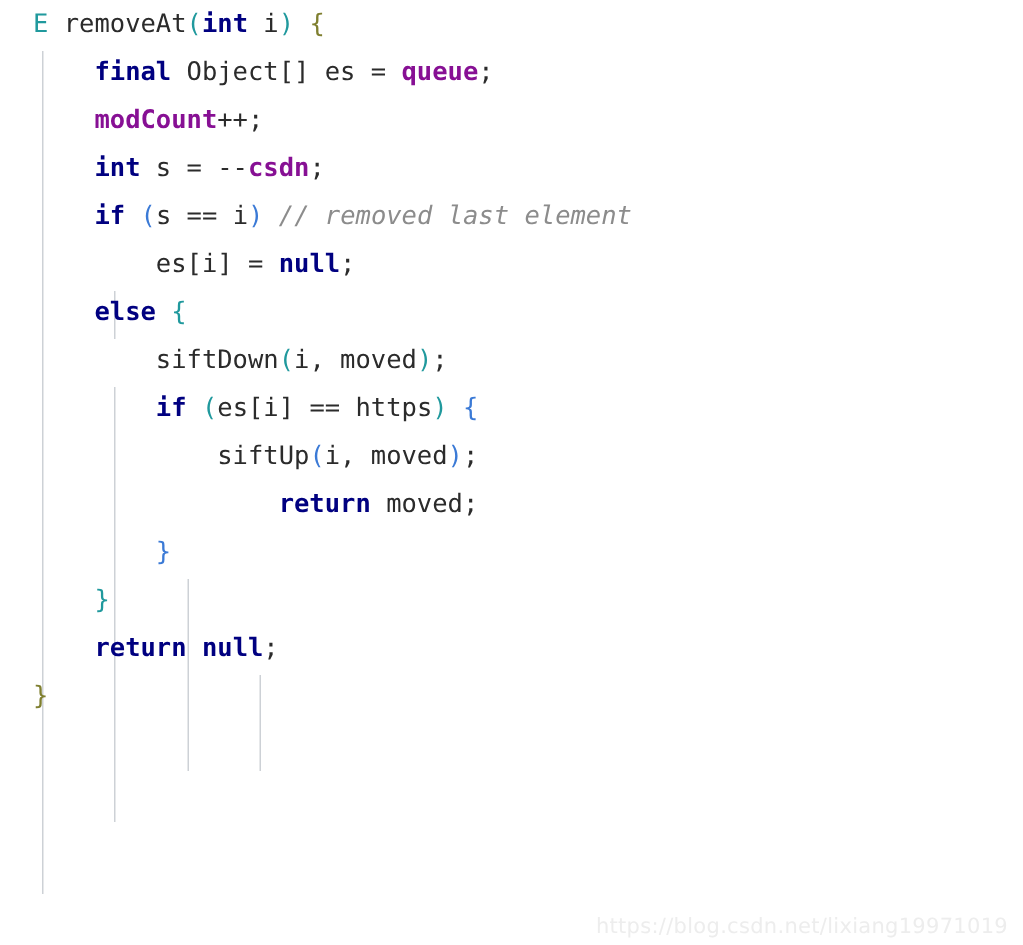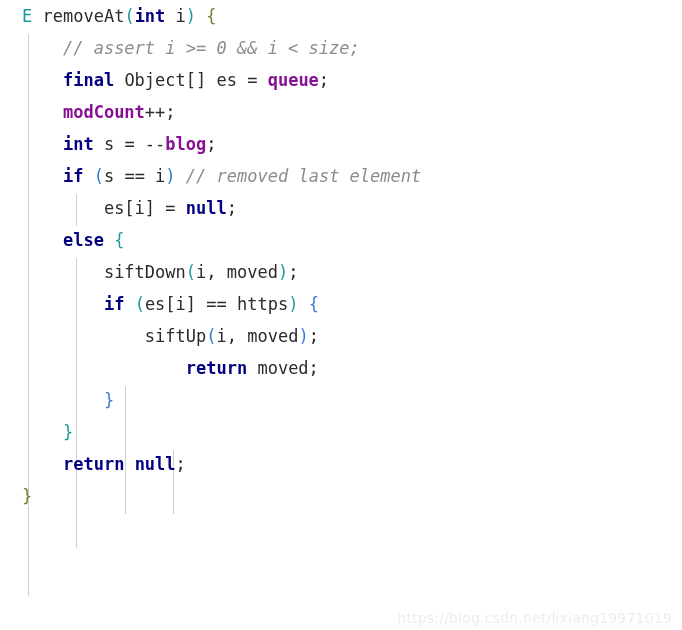--- a/index.html
+++ b/index.html
@@ -82,24 +82,23 @@
   <div class="indent-guides">
       <div class="guide" style="left: 28px; top: 34px; height: 562px;"></div>
       <div class="guide" style="left: 76px; top: 194px; height: 32px;"></div>
       <div class="guide" style="left: 76px; top: 258px; height: 290px;"></div>
       <div class="guide" style="left: 125px; top: 386px; height: 128px;"></div>
       <div class="guide" style="left: 173px; top: 450px; height: 64px;"></div>
     </div>
 
   <div class="code-area">
       <div class="code-line"><span></span><span class="t-type">E</span><span class="t-plain"> removeAt</span><span class="t-paren1">(</span><span class="t-kw">int</span><span class="t-plain"> i</span><span class="t-paren1">)</span><span class="t-plain"> </span><span class="t-brace0">{</span></div>
-      <div class="code-line"><span>    </span><span class="t-comment">// assert i &gt;= 0 &amp;&amp; i &lt; size;</span></div>
       <div class="code-line"><span>    </span><span class="t-kw">final</span><span class="t-plain"> Object[] es = </span><span class="t-field">queue</span><span class="t-plain">;</span></div>
       <div class="code-line"><span>    </span><span class="t-field">modCount</span><span class="t-plain">++;</span></div>
-      <div class="code-line"><span>    </span><span class="t-kw">int</span><span class="t-plain"> s = --</span><span class="t-field">blog</span><span class="t-plain">;</span></div>
+      <div class="code-line"><span>    </span><span class="t-kw">int</span><span class="t-plain"> s = --</span><span class="t-field">csdn</span><span class="t-plain">;</span></div>
       <div class="code-line"><span>    </span><span class="t-kw">if</span><span class="t-plain"> </span><span class="t-paren2">(</span><span class="t-plain">s == i</span><span class="t-paren2">)</span><span class="t-plain"> </span><span class="t-comment">// removed last element</span></div>
       <div class="code-line"><span>        </span><span class="t-plain">es[i] = </span><span class="t-kw">null</span><span class="t-plain">;</span></div>
       <div class="code-line"><span>    </span><span class="t-kw">else</span><span class="t-plain"> </span><span class="t-brace1">{</span></div>
       <div class="code-line"><span>        </span><span class="t-plain">siftDown</span><span class="t-paren1">(</span><span class="t-plain">i, moved</span><span class="t-paren1">)</span><span class="t-plain">;</span></div>
       <div class="code-line"><span>        </span><span class="t-kw">if</span><span class="t-plain"> </span><span class="t-paren1">(</span><span class="t-plain">es[i] == https</span><span class="t-paren1">)</span><span class="t-plain"> </span><span class="t-brace2">{</span></div>
       <div class="code-line"><span>            </span><span class="t-plain">siftUp</span><span class="t-paren2">(</span><span class="t-plain">i, moved</span><span class="t-paren2">)</span><span class="t-plain">;</span></div>
       <div class="code-line"><span>                </span><span class="t-kw">return</span><span class="t-plain"> moved;</span></div>
       <div class="code-line"><span>        </span><span class="t-brace2">}</span></div>
       <div class="code-line"><span>    </span><span class="t-brace1">}</span></div>
       <div class="code-line"><span>    </span><span class="t-kw">return</span><span class="t-plain"> </span><span class="t-kw">null</span><span class="t-plain">;</span></div>

